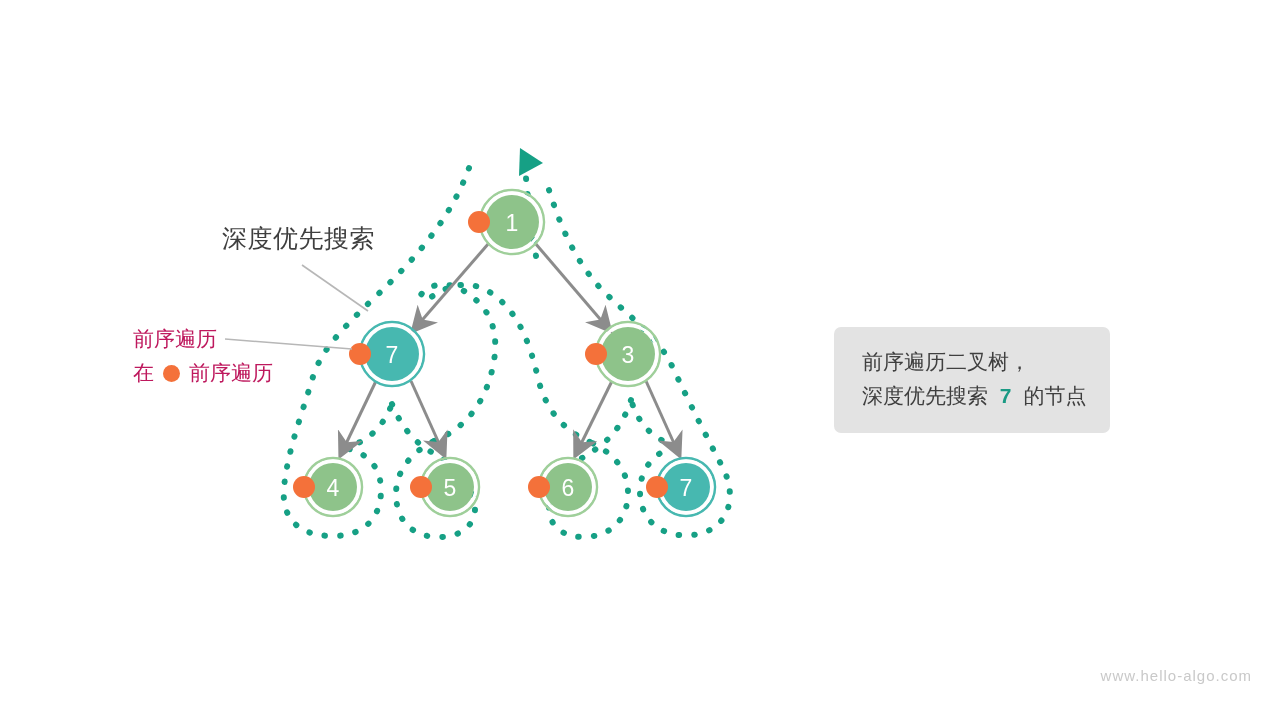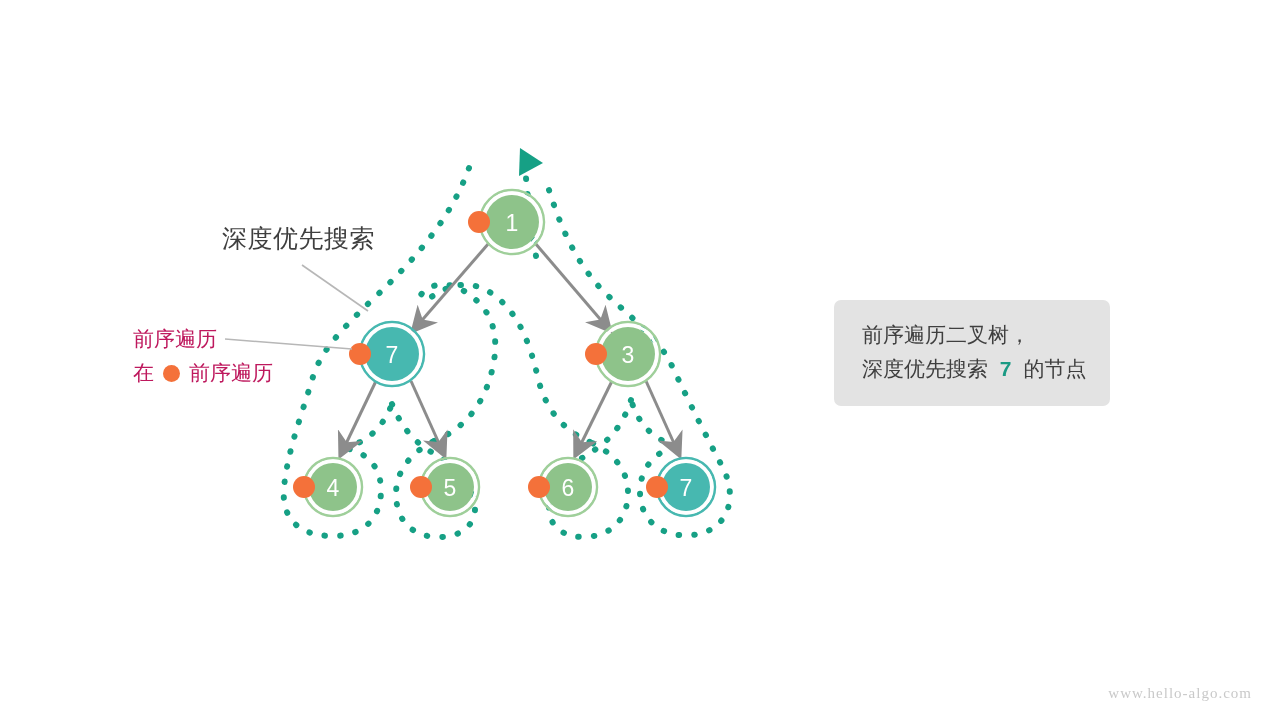--- a/index.html
+++ b/index.html
@@ -76,22 +76,22 @@
   }
   .info-box .hl {
     color: #1a9a84;
     font-weight: bold;
     padding: 0 6px;
   }
 
   .watermark {
     position: absolute;
     right: 28px;
-    bottom: 18px;
-    font-family: Liberation Serif, serif;
+    bottom: 36px;
+    font-family: Liberation Sans, sans-serif;
     font-size: 15px;
     color: #c9c9c9;
     letter-spacing: 1px;
   }
 
   
   .node-value {
     font-family: "Liberation Sans", "DejaVu Sans", sans-serif;
     font-size: 23px;
     fill: #ffffff;
@@ -247,21 +247,21 @@
     <div class="legend-line">
       <span>前序遍历</span>
     </div>
     <div class="legend-line">
       <span>在</span>
       <span class="legend-dot"></span>
       <span>前序遍历</span>
     </div>
   </div>
 
-  <div class="info-box" style="left:834px; top:300px;padding-left:28px;">
+  <div class="info-box" style="left:834px; top:327px;padding-left:28px;">
     <div>前序遍历二叉树，</div>
     <div>
       <span>深度优先搜索</span>
       <span class="hl">7</span>
       <span>的节点</span>
     </div>
   </div>
 
   <div class="watermark">www.hello-algo.com</div>
 </div>

